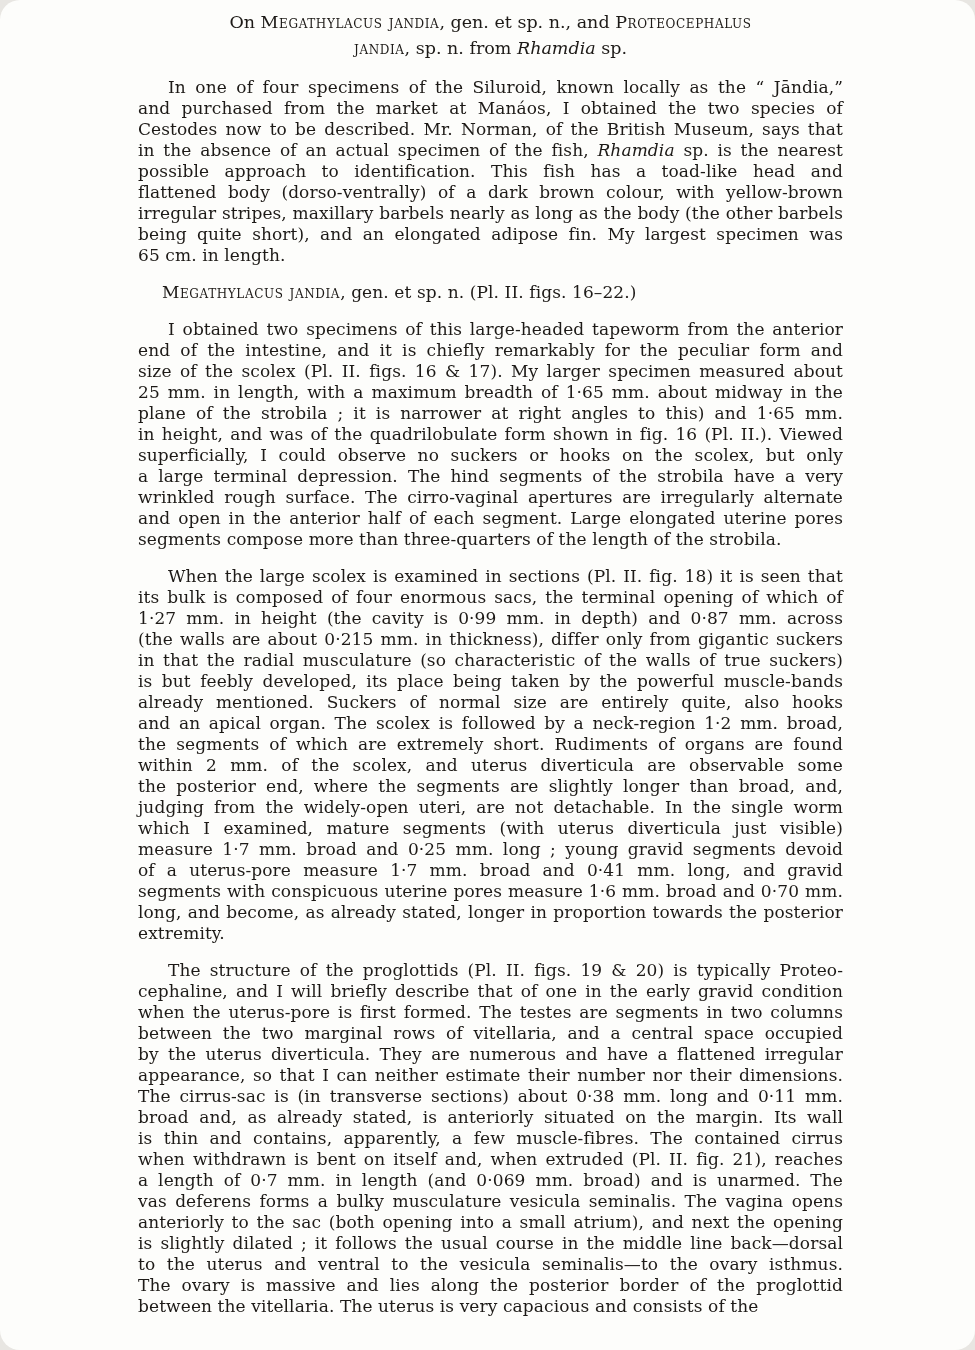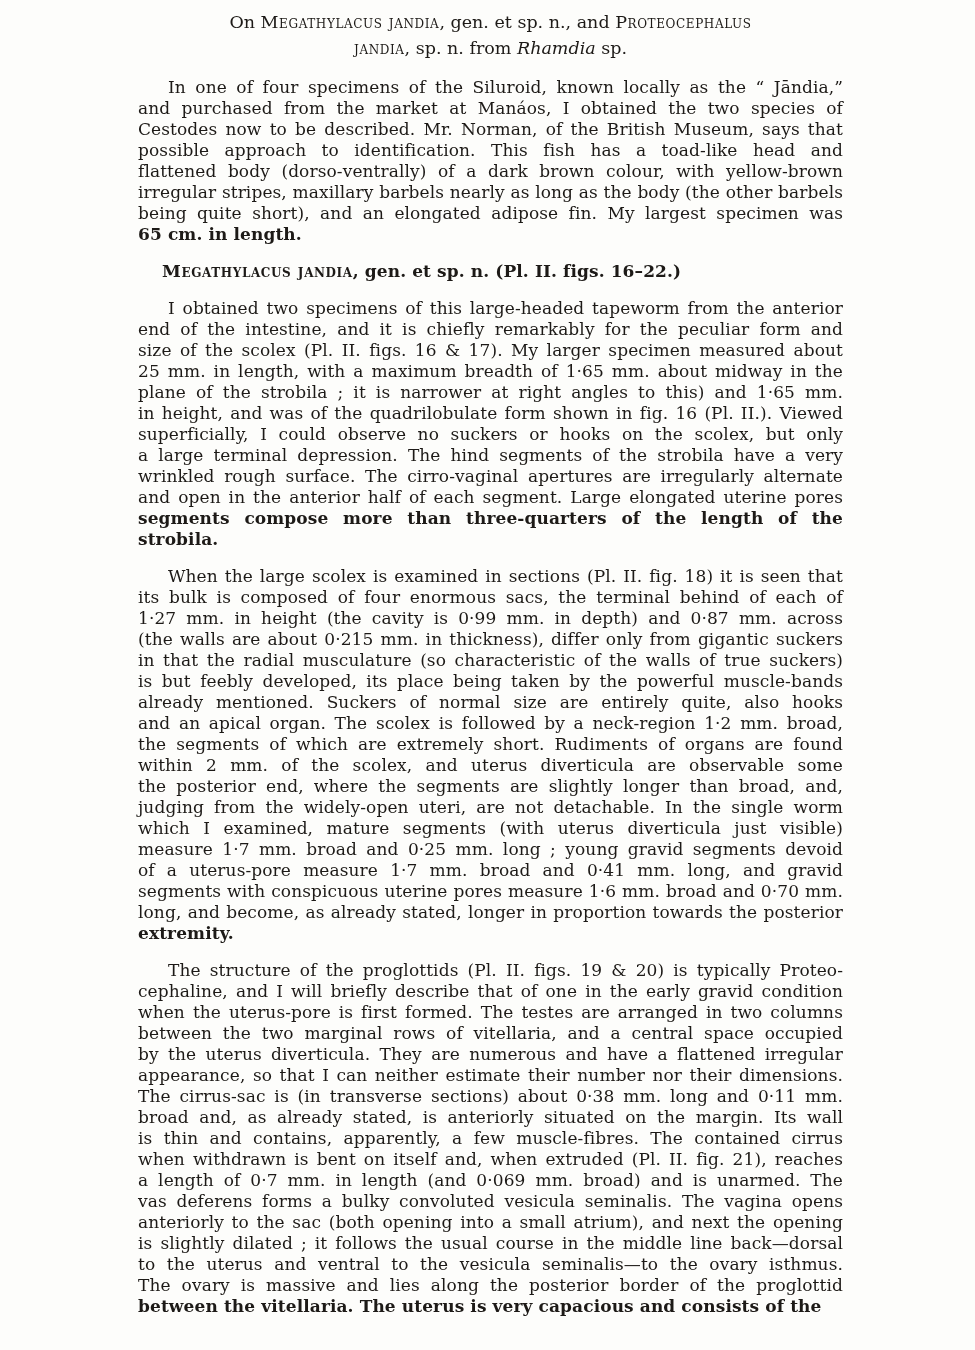--- a/index.html
+++ b/index.html
@@ -7,55 +7,57 @@
     position:relative;
     width:975px;height:1350px;
     margin:0 auto;
     background:#fdfdfb;
     color:#1d1a17;
     font-family:"DejaVu Serif", serif;
     font-size:17px;
     box-sizing:border-box;
     padding:9px 116px 0 122px;
     overflow:hidden;
+    border-radius:20px;
   }
   .title{
     text-align:center;
     font-size:17.5px;
     line-height:26px;
     margin-bottom:7px;
   }
   .title .tline{white-space:nowrap;}
   .sc{font-variant:small-caps;letter-spacing:0.6px;}
   i{font-style:italic;}
   .line{
     line-height:21px;
     text-align:justify;
     text-align-last:justify;
     letter-spacing:0.1px;
   }
-  .line.last{text-align-last:left;font-weight:bold;}
+  .line.last{text-align-last:left;}
   .line.indent{text-indent:30px;}
   .block.paragraph{margin:16px;}
   .block.heading{margin:9px 0 7px;}
   .block.heading .line{text-indent:40px;text-align-last:left;}
 </style>
 </head>
 <body>
 
 <div class="page">
   <div class="title">
     <div class="tline">On <span class="sc">Megathylacus jandia</span>, gen. et sp. n., and <span class="sc">Proteocephalus</span></div>
     <div class="tline"><span class="sc">jandia</span>, sp. n. from <i>Rhamdia</i> sp.</div>
   </div>
   <div>
       <div class="block paragraph">
         <div class="line indent">In one of four specimens of the Siluroid, known locally as the “ Jāndia,”</div>
         <div class="line">and purchased from the market at Manáos, I obtained the two species of</div>
         <div class="line">Cestodes now to be described.  Mr. Norman, of the British Museum, says that</div>
+        <div class="line">in the absence of an actual specimen of the fish, <i>Rhamdia</i> sp. is the nearest</div>
         <div class="line">possible approach to identification.  This fish has a toad-like head and</div>
         <div class="line">flattened body (dorso-ventrally) of a dark brown colour, with yellow-brown</div>
         <div class="line">irregular stripes, maxillary barbels nearly as long as the body (the other barbels</div>
         <div class="line">being quite short), and an elongated adipose fin.  My largest specimen was</div>
         <div class="line last">65 cm. in length.</div>
       </div>
       <div class="block heading">
         <div class="line last indent"><span class="sc">Megathylacus jandia</span>, gen. et sp. n.   (Pl. II. figs. 16–22.)</div>
       </div>
       <div class="block paragraph">
@@ -66,51 +68,51 @@
         <div class="line">plane of the strobila ; it is narrower at right angles to this) and 1·65 mm.</div>
         <div class="line">in height, and was of the quadrilobulate form shown in fig. 16 (Pl. II.).  Viewed</div>
         <div class="line">superficially, I could observe no suckers or hooks on the scolex, but only</div>
         <div class="line">a large terminal depression.  The hind segments of the strobila have a very</div>
         <div class="line">wrinkled rough surface.  The cirro-vaginal apertures are irregularly alternate</div>
         <div class="line">and open in the anterior half of each segment.  Large elongated uterine pores</div>
         <div class="line last">segments compose more than three-quarters of the length of the strobila.</div>
       </div>
       <div class="block paragraph">
         <div class="line indent">When the large scolex is examined in sections (Pl. II. fig. 18) it is seen that</div>
-        <div class="line">its bulk is composed of four enormous sacs, the terminal behind of each of</div>
+        <div class="line">its bulk is composed of four enormous sacs, the terminal opening of which of</div>
         <div class="line">1·27 mm. in height (the cavity is 0·99 mm. in depth) and 0·87 mm. across</div>
         <div class="line">(the walls are about 0·215 mm. in thickness), differ only from gigantic suckers</div>
         <div class="line">in that the radial musculature (so characteristic of the walls of true suckers)</div>
         <div class="line">is but feebly developed, its place being taken by the powerful muscle-bands</div>
         <div class="line">already mentioned.  Suckers of normal size are entirely quite, also hooks</div>
         <div class="line">and an apical organ.  The scolex is followed by a neck-region 1·2 mm. broad,</div>
         <div class="line">the segments of which are extremely short.  Rudiments of organs are found</div>
         <div class="line">within 2 mm. of the scolex, and uterus diverticula are observable some</div>
         <div class="line">the posterior end, where the segments are slightly longer than broad, and,</div>
         <div class="line">judging from the widely-open uteri, are not detachable.  In the single worm</div>
         <div class="line">which I examined, mature segments (with uterus diverticula just visible)</div>
         <div class="line">measure 1·7 mm. broad and 0·25 mm. long ; young gravid segments devoid</div>
         <div class="line">of a uterus-pore measure 1·7 mm. broad and 0·41 mm. long, and gravid</div>
         <div class="line">segments with conspicuous uterine pores measure 1·6 mm. broad and 0·70 mm.</div>
         <div class="line">long, and become, as already stated, longer in proportion towards the posterior</div>
         <div class="line last">extremity.</div>
       </div>
       <div class="block paragraph">
         <div class="line indent">The structure of the proglottids (Pl. II. figs. 19 &amp; 20) is typically Proteo-</div>
         <div class="line">cephaline, and I will briefly describe that of one in the early gravid condition</div>
-        <div class="line">when the uterus-pore is first formed.  The testes are arranged in two columns</div>
+        <div class="line">when the uterus-pore is first formed.  The testes are segments in two columns</div>
         <div class="line">between the two marginal rows of vitellaria, and a central space occupied</div>
         <div class="line">by the uterus diverticula.  They are numerous and have a flattened irregular</div>
         <div class="line">appearance, so that I can neither estimate their number nor their dimensions.</div>
         <div class="line">The cirrus-sac is (in transverse sections) about 0·38 mm. long and 0·11 mm.</div>
         <div class="line">broad and, as already stated, is anteriorly situated on the margin.  Its wall</div>
         <div class="line">is thin and contains, apparently, a few muscle-fibres.  The contained cirrus</div>
         <div class="line">when withdrawn is bent on itself and, when extruded (Pl. II. fig. 21), reaches</div>
         <div class="line">a length of 0·7 mm. in length (and 0·069 mm. broad) and is unarmed.  The</div>
-        <div class="line">vas deferens forms a bulky convoluted vesicula seminalis.  The vagina opens</div>
+        <div class="line">vas deferens forms a bulky musculature vesicula seminalis.  The vagina opens</div>
         <div class="line">anteriorly to the sac (both opening into a small atrium), and next the opening</div>
         <div class="line">is slightly dilated ; it follows the usual course in the middle line back—dorsal</div>
         <div class="line">to the uterus and ventral to the vesicula seminalis—to the ovary isthmus.</div>
         <div class="line">The ovary is massive and lies along the posterior border of the proglottid</div>
         <div class="line last">between the vitellaria.  The uterus is very capacious and consists of the</div>
       </div>
     </div>
 </div>
 
 </body></html>

